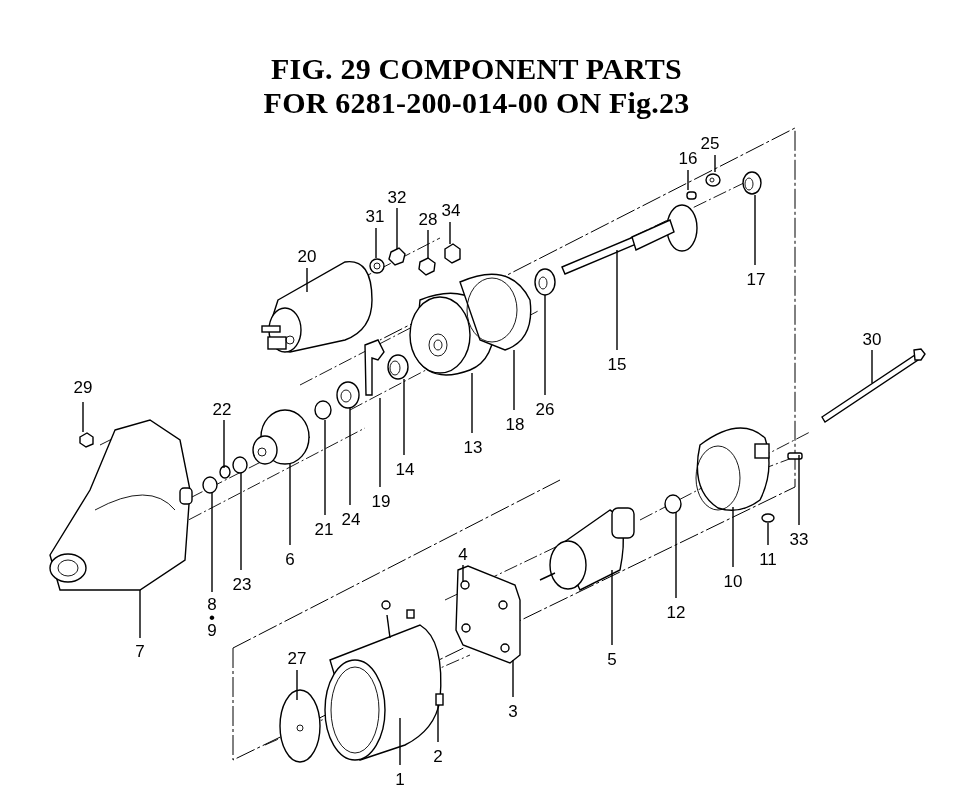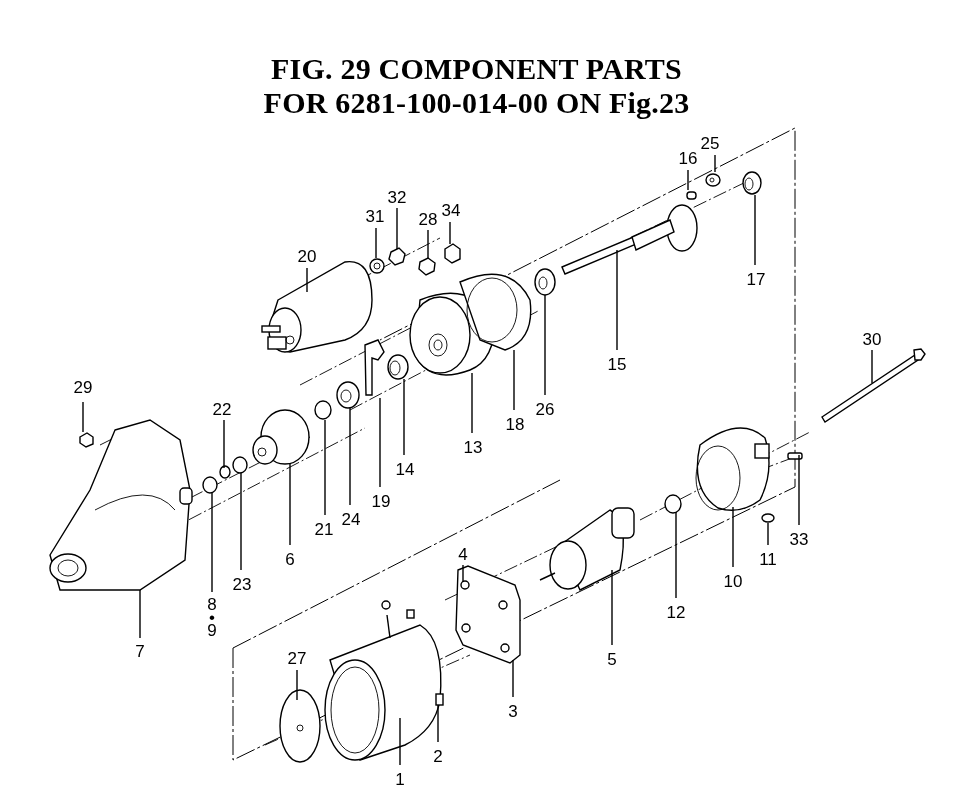--- a/index.html
+++ b/index.html
@@ -16,21 +16,21 @@
   .ln { stroke: #000; stroke-width: 1.4; fill: none; }
   .part { stroke: #000; stroke-width: 1.4; fill: #fff; }
   .thin { stroke: #000; stroke-width: 0.9; fill: none; }
   .dash { stroke: #000; stroke-width: 0.9; fill: none; stroke-dasharray: 14 3 2 3; }
   .frame { stroke: #000; stroke-width: 1; fill: none; stroke-dasharray: 20 3 3 3; }
 </style>
 </head>
 <body>
 
 <div id="title1" class="title">FIG. 29  COMPONENT PARTS</div>
-<div id="title2" class="title">FOR 6281-100-014-00 ON Fig.23</div>
+<div id="title2" class="title">FOR 6281-200-014-00 ON Fig.23</div>
 
 <svg id="diagram" width="953" height="805" viewBox="0 0 953 805">
 
   <g>
     <polyline class="frame" points="233,648 233,760 795,487 795,128 380,340"></polyline>
     <line class="frame" x1="233" y1="648" x2="560" y2="480"></line>
   </g>
 
   <g>
     <line class="dash" x1="300" y1="310" x2="440" y2="238"></line>

